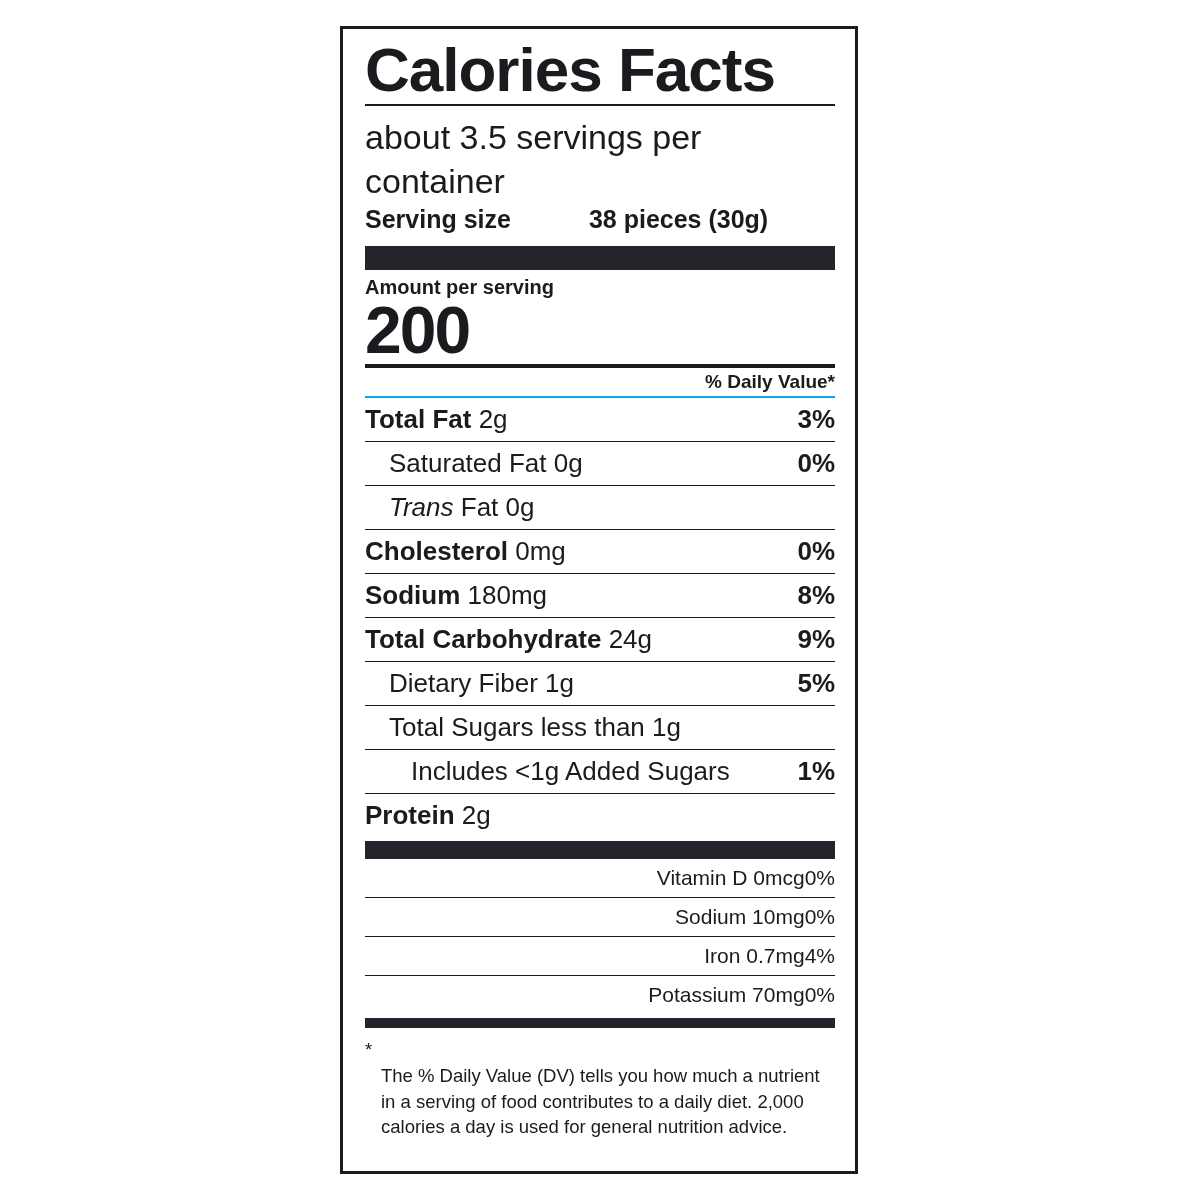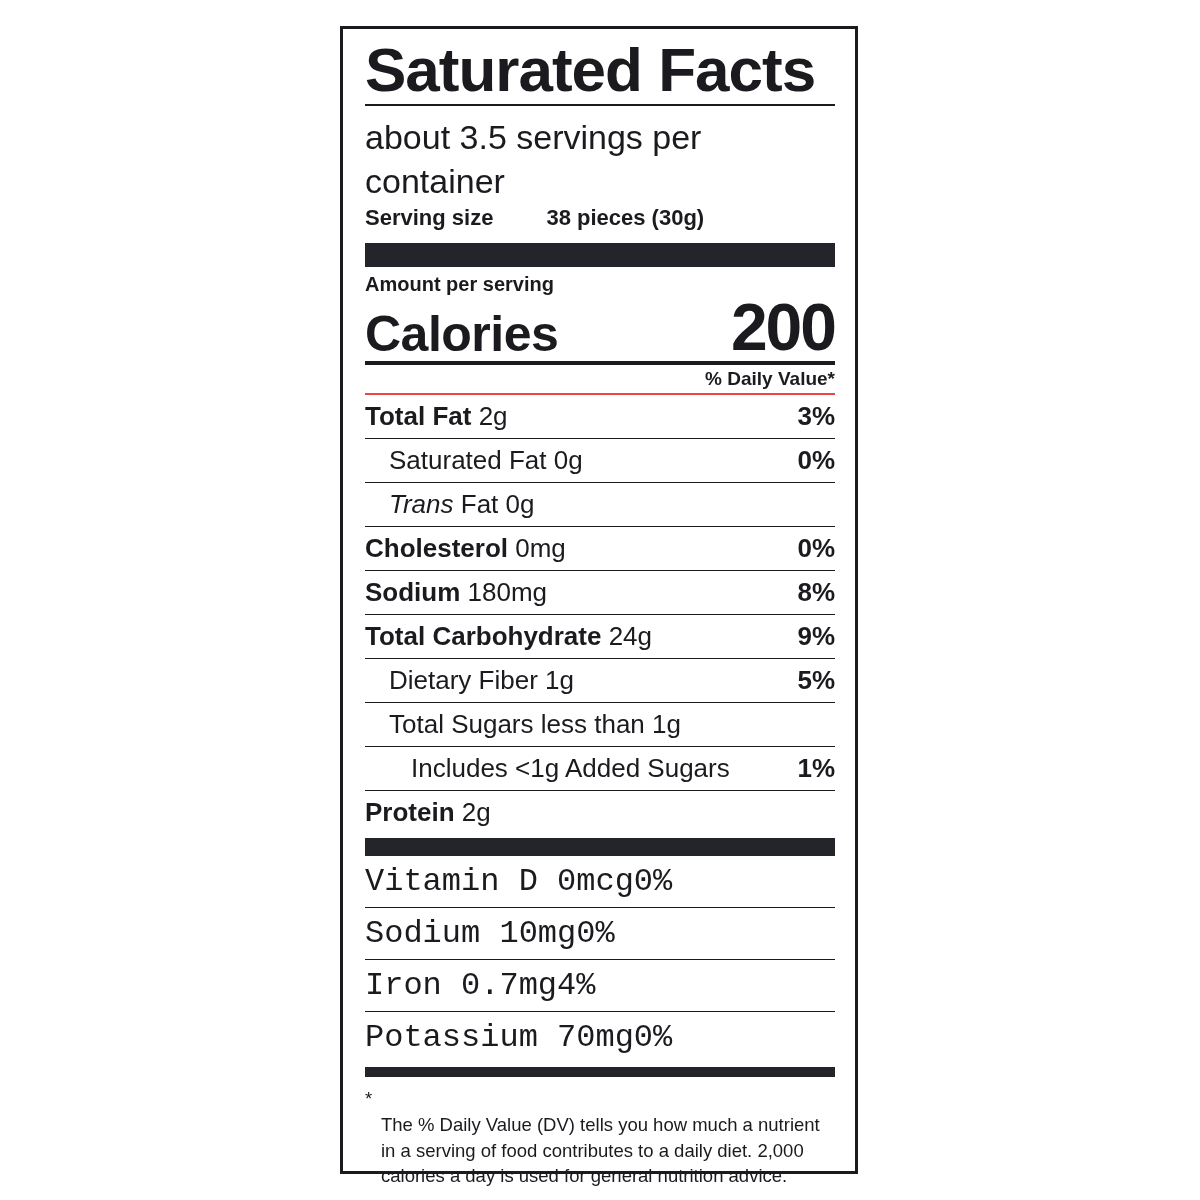--- a/index.html
+++ b/index.html
@@ -64,25 +64,25 @@
   .servings {
     font-size: 34px;
     line-height: 1.3;
     padding: 9px 0 2px 0;
   }
 
   .serving-row {
     display: flex;
     justify-content: flex-start;
     align-items: baseline;
-    font-size: 22px;
+    font-size: 25px;
     padding-bottom: 6px;
   }
   .serving-row .lbl { font-weight: bold; }
-  .serving-row .val { margin-left: 53px; font-weight: bold; }
+  .serving-row .val { margin-left: 78px; font-weight: bold; }
 
   .amount-per {
     font-size: 20px;
     font-weight: bold;
     padding-top: 6px;
   }
 
   .calories-row {
     display: flex;
     align-items: flex-end;
@@ -110,70 +110,68 @@
   }
 
   .nrow {
     display: flex;
     justify-content: space-between;
     align-items: baseline;
     font-size: 26px;
     padding: 6px 0 6px 0;
     border-top: 1px solid #1b1b1f;
   }
-  .nrow.first { border-top: 2px solid #ef4444; }
+  .nrow.first { border-top: 2px solid #0ea5e9; }
   .nrow .name { }
   .nrow .name b { font-weight: bold; }
   .nrow .dv { font-weight: bold; }
   .indent1 { padding-left: 24px; }
   .indent2 { padding-left: 46px; }
   .ital { font-style: italic; }
 
   .vit-row {
     display: flex;
-    justify-content: flex-start;
+    justify-content: flex-end;
     align-items: baseline;
-    font-size: 32px;
+    font-size: 21px;
     padding: 7px 0 7px 0;
     border-top: 1px solid #1b1b1f;
-    font-family: Liberation Mono, monospace;
   }
   .vit-row.firstv { border-top: none; }
 
   .footnote {
     display: flex;
     font-size: 18.5px;
     line-height: 1.38;
     padding-top: 9px;
   }
   .footnote .star { width: 16px; flex: 0 0 16px; }
   .footnote .txt { flex: 1; margin-top: 26px; }
 </style>
 </head>
 <body>
 
 <div class="panel">
   <div class="inner">
 
-    <div class="title">Saturated Facts</div>
+    <div class="title">Calories Facts</div>
     <div class="rule-thin"></div>
 
     <div class="servings">about 3.5 servings per container</div>
 
     <div class="serving-row">
       <span class="lbl">Serving size</span>
       <span class="val">38 pieces (30g)</span>
     </div>
 
     <div class="bar-thick"></div>
 
     <div class="amount-per">Amount per serving</div>
 
     <div class="calories-row">
-      <span class="calories-label">Calories</span>
       <span class="calories-value">200</span>
     </div>
 
     <div class="rule-med"></div>
 
     <div class="dv-header">% Daily Value*</div>
 
     <div class="nrow first">
       <span class="name"><b>Total Fat</b><span> 2g</span></span>
       <span class="dv">3%</span>

